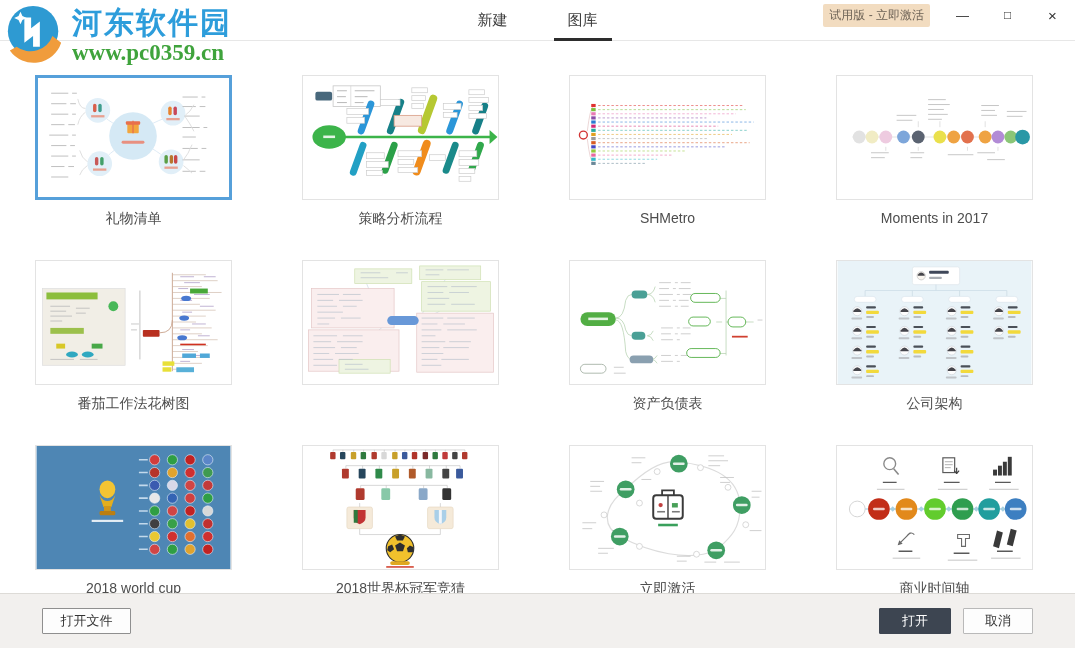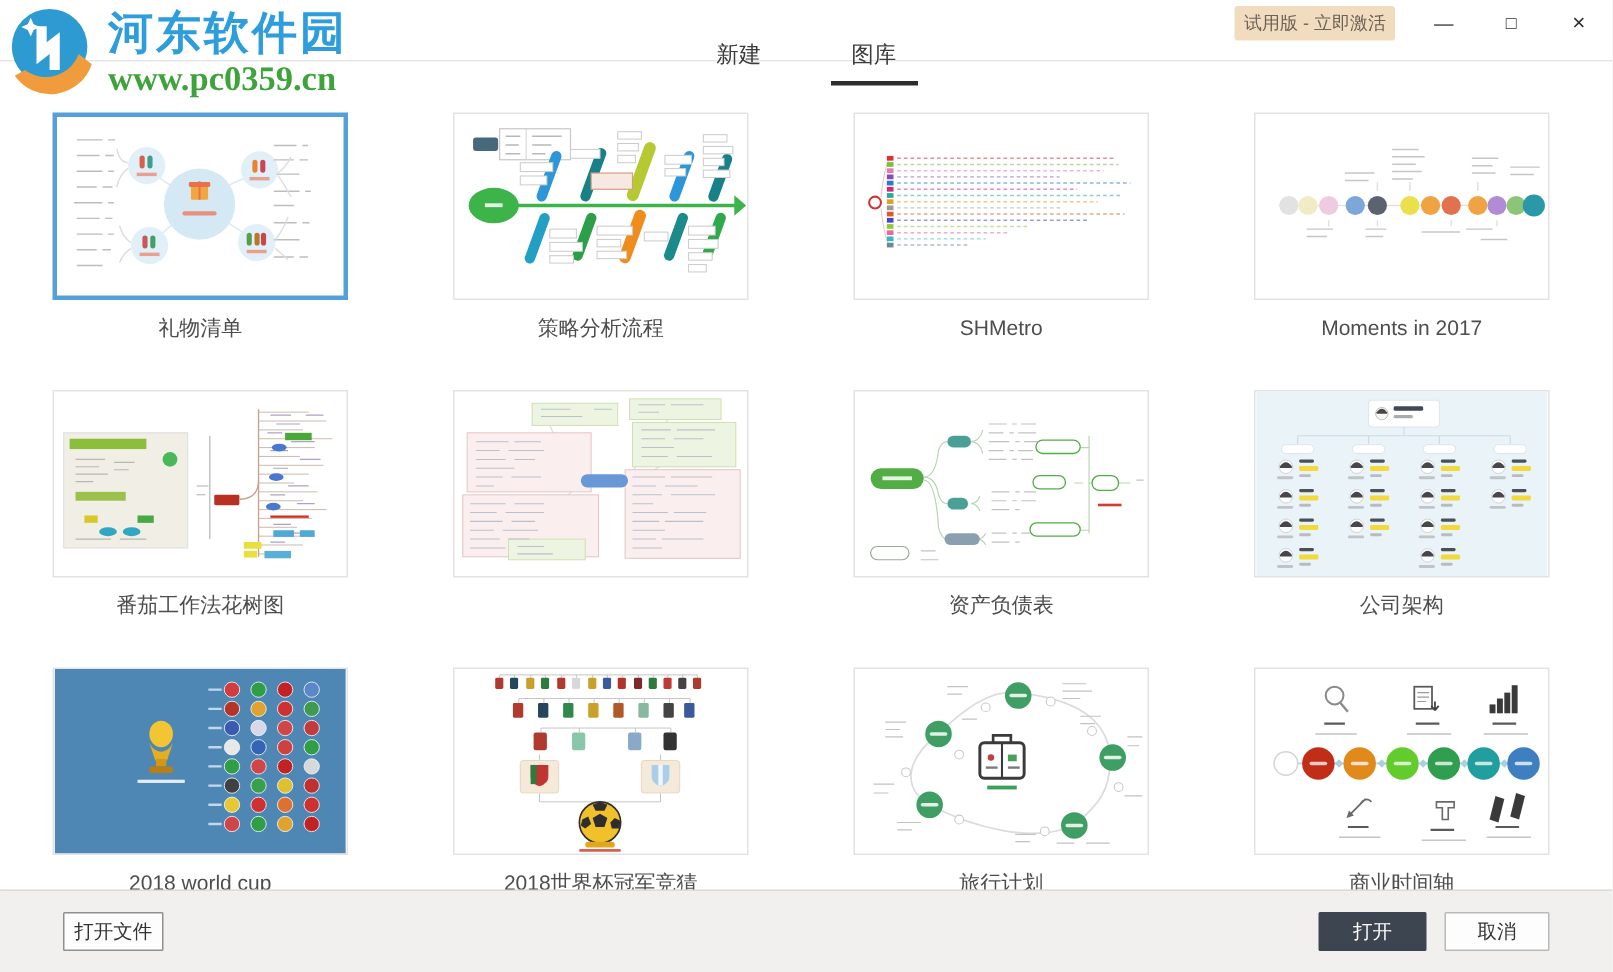--- a/index.html
+++ b/index.html
@@ -3,21 +3,21 @@
 <meta charset="utf-8">
 <style>
   * { margin:0; padding:0; box-sizing:border-box; }
   html,body { width:1075px; height:648px; overflow:hidden; }
   body { font-family:"Liberation Sans", sans-serif; background:#fff; }
   .window { position:relative; width:1075px; height:648px; background:#fff;
             box-shadow: inset 0 0 0 1px #d8d8d8; overflow:hidden; }
 
   
   .header { position:relative; height:41px; border-bottom:1px solid #e7e7e7; background:#fff; }
-  .tabs { position:absolute; left:50%; top:16px; transform:translateX(-50%);
+  .tabs { position:absolute; left:50%; top:0; transform:translateX(-50%);
           display:flex; height:41px;font-family:Liberation Mono, monospace; }
   .tab { position:relative; padding:0 14px; display:flex; align-items:center;
          font-size:15px; color:#3c3c3c; cursor:default; margin:0 16px; }
   .tab.active::after { content:""; position:absolute; left:0; right:0; bottom:0;
          height:3px; background:#2d2d2d; }
   .header-right { position:absolute; right:0; top:0; height:41px; display:flex; align-items:flex-start; }
   .trial-badge { margin-top:4px; margin-right:10px; background:#f2dcc0; color:#6d6356;
          font-size:12px; padding:3px 6px; border-radius:2px; white-space:nowrap; }
   .winbtn { width:45px; height:30px; display:flex; align-items:center; justify-content:center;
          font-size:14px; color:#333; background:transparent; border:none; }
@@ -41,21 +41,21 @@
   .thumb.sel { border:3px solid #56a0da; }
   .thumb svg { display:block; width:100%; height:100%; }
   .card-label { margin-top:9px; text-align:center; font-size:14px; color:#4d4d4d; line-height:19px;
                 white-space:nowrap; overflow:hidden; }
 
   
   .footer { height:55px; background:#f2f0ee; border-top:1px solid #dddbd7;
             display:flex; align-items:center; padding:0 42px; }
   .btn { font-size:13px; border-radius:1px; display:inline-flex; align-items:center;
          justify-content:center; }
-  .btn-openfile { width:67px; height:26px; background:#fdfdfd; border:1px solid #8f8f8f; color:#333; }
+  .btn-openfile { width:89px; height:26px; background:#fdfdfd; border:1px solid #8f8f8f; color:#333; }
   .footer-spacer { flex:1; }
   .btn-open { width:72px; height:26px; background:#3d4551; border:1px solid #3d4551; color:#fff; margin-right:12px; }
   .btn-cancel { width:70px; height:26px; background:#fdfdfd; border:1px solid #b9b9b9; color:#333; }
 </style>
 </head>
 <body>
 
 <div class="window">
 
   <div class="header">
@@ -598,21 +598,21 @@
               <path d="M182 86 h12"></path>
                 <path d="M156 118 h16 M136 118 h12"></path>
               <path d="M108 112 h14 M108 117 h10"></path>
                 <path d="M28 104 h16 M28 109 h10"></path>
               <path d="M12 78 h14 M12 84 h10"></path>
                 <path d="M20 36 h14 M20 41 h10 M20 46 h12"></path>
               <path d="M72 34 h10"></path>
             </g>
           </svg>
         </div>
-        <div class="card-label">旅行计划</div>
+        <div class="card-label">立即激活</div>
       </div>
 
       <div class="card">
         <div class="thumb">
           <svg viewBox="0 0 197 125">
             <line x1="12" y1="64" x2="190" y2="64" stroke="#bcdcec" stroke-width="1.5"></line>
             <circle cx="20" cy="64" r="8" fill="#ffffff" stroke="#d4d4d4" stroke-width="1"></circle>
             <g fill="#a8d0e0">
               <rect x="54" y="62" width="4" height="4" transform="rotate(45 56 64)"></rect>
               <rect x="83" y="62" width="4" height="4" transform="rotate(45 85 64)"></rect>

